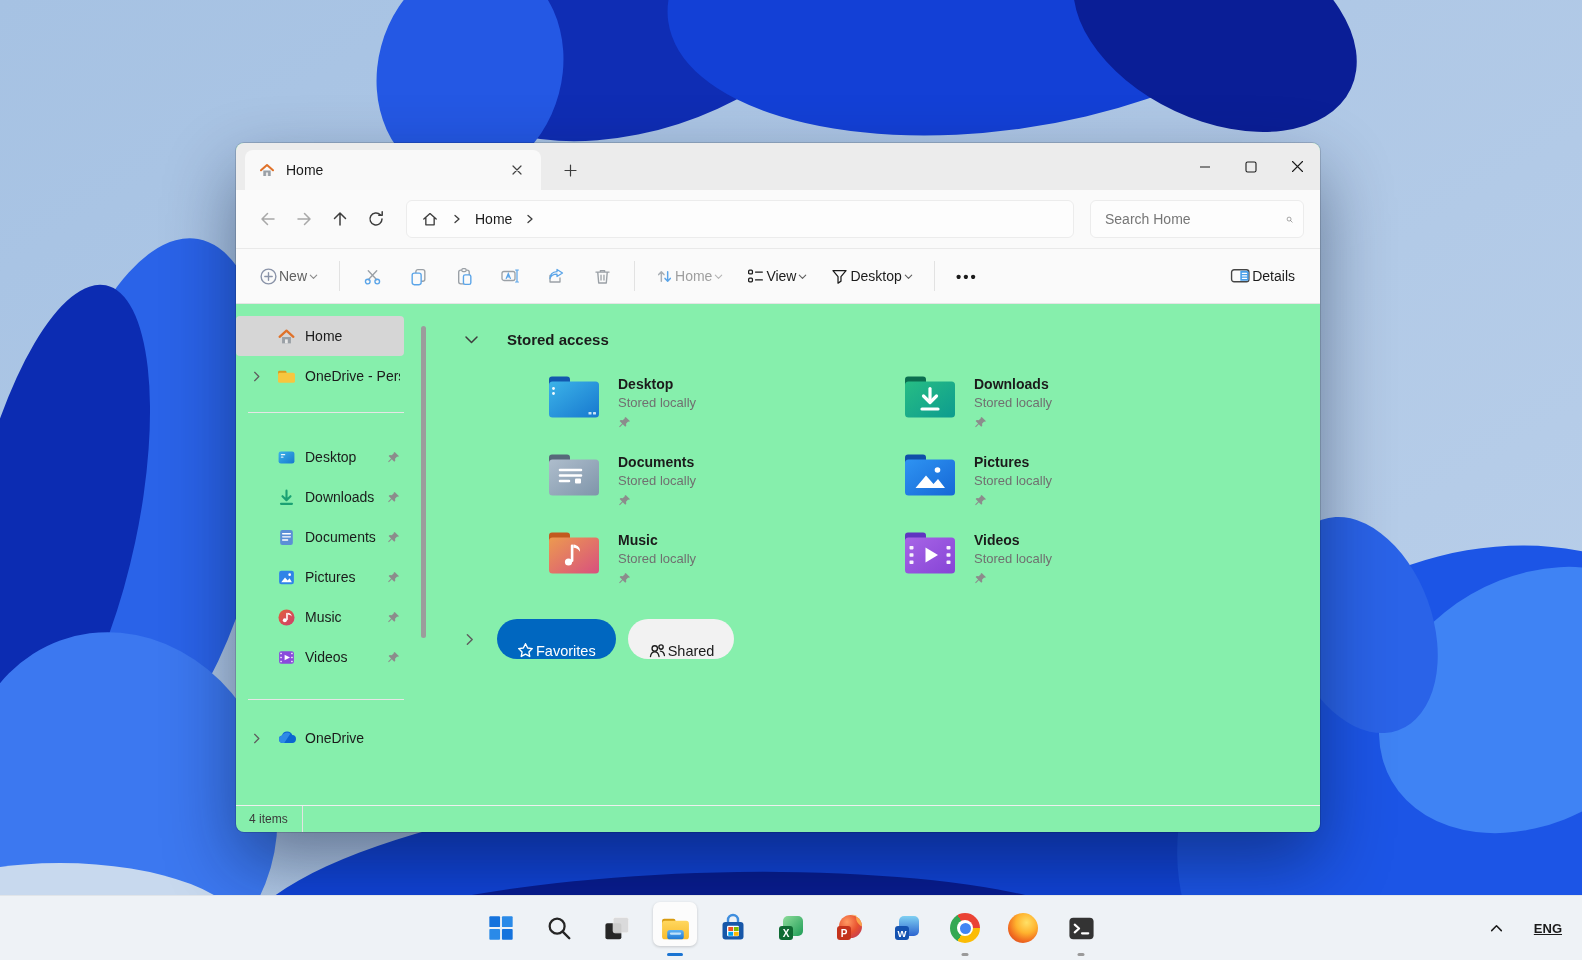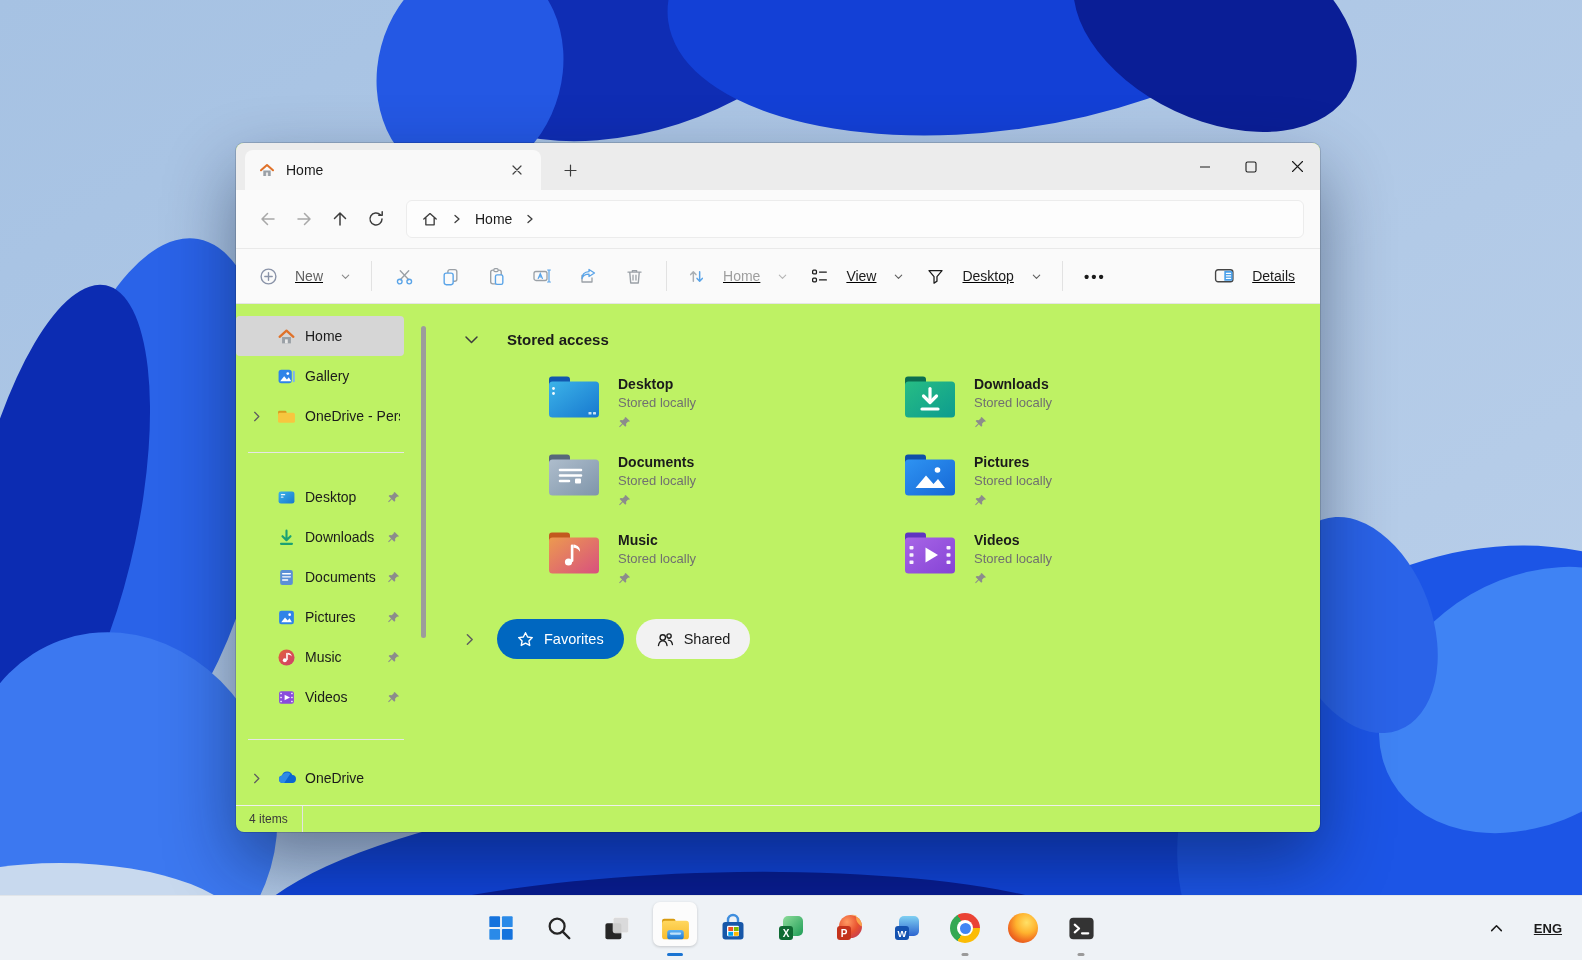--- a/index.html
+++ b/index.html
@@ -2,21 +2,21 @@
 <html><head>
 <meta charset="utf-8">
 <style>
   * { margin:0; padding:0; box-sizing:border-box; cursor:default; }
   html,body { width:1582px; height:960px; overflow:hidden; font-family:"Liberation Sans","DejaVu Sans",sans-serif; }
   .stage { position:relative; width:1582px; height:960px; overflow:hidden; background:#aac6e6; }
   .wallpaper { position:absolute; inset:0; }
 
   
   .win { position:absolute; left:236px; top:143px; width:1084px; height:689px;
-         background:#bef264; border-radius:8px; overflow:hidden;
+         background:#86efac; border-radius:8px; overflow:hidden;
          box-shadow:0 30px 70px rgba(5,15,45,.45), 0 0 0 1px rgba(0,0,0,.14); }
 
   .tabbar { height:47px; background:#ececec; display:flex; align-items:flex-end; }
   .tab { margin-left:9px; height:40px; width:296px; background:#f9f9f9; border-radius:8px 8px 0 0;
          display:flex; align-items:center; padding:0 10px 0 14px; }
   .tab-title { font-size:14px; color:#1b1b1b; margin-left:11px; flex:1; }
   .tab-close, .newtab-btn { width:28px; height:28px; border-radius:5px; display:flex; align-items:center; justify-content:center; }
   .newtab-btn { margin-left:15px; margin-bottom:6px; }
   .win-controls { margin-left:auto; display:flex; height:47px; align-self:flex-start; }
   .wc-btn { width:46px; height:47px; display:flex; align-items:center; justify-content:center; }
@@ -27,21 +27,21 @@
                  border-radius:6px; display:flex; align-items:center; padding:0 14px; }
   .crumb-label { font-size:14px; color:#1b1b1b; margin:0 12px; }
   .crumb-sep { display:flex; align-items:center; }
   .search-field { margin-left:16px; width:214px; height:38px; background:#fdfdfd; border:1px solid #ececec;
                   border-radius:6px; display:flex; align-items:center; padding:0 10px 0 14px; }
   .search-input { border:none; outline:none; background:transparent; flex:1; font-size:14px; color:#1b1b1b; font-family:inherit; }
   .search-input::placeholder { color:#767676; }
 
   .toolbar { height:56px; background:#fafafa; border-top:1px solid #e9e9e9; border-bottom:1px solid #e5e5e5;
              display:flex; align-items:center; padding:0 14px 0 12px; }
-  .tbtn { height:36px; border-radius:5px; display:flex; align-items:center; gap:17px; padding:0 11px;text-decoration:underline; }
+  .tbtn { height:36px; border-radius:5px; display:flex; align-items:center; gap:1px; padding:0 11px; }
   .tbtn .lab { font-size:14px; color:#1b1b1b; }
   .tbtn .lab.dim { color:#9e9e9e; }
   .tbtn .lab.mid { color:#616161; }
   .ibtn { width:46px; height:36px; border-radius:5px; display:flex; align-items:center; justify-content:center; }
   .tsep { width:1px; height:30px; background:#e2e2e2; margin:0 9px; }
   .more-dots { font-size:15px; letter-spacing:2px; color:#1b1b1b; font-weight:700; }
 
   .wbody { display:flex; height:501px; }
   .sidebar { width:192px; position:relative; padding-top:12px; flex:none; }
   .side-item { height:40px; display:flex; align-items:center; margin-right:24px; border-radius:4px; padding-right:4px; }
@@ -59,21 +59,21 @@
   .qa-title { font-size:15px; font-weight:700; color:#1b1b1b; margin-left:26px; }
   .tiles { display:grid; grid-template-columns:356px 356px; row-gap:20px; margin:26px 0 0 86px; }
   .tile { display:flex; }
   .fico { width:52px; height:44px; flex:none; }
   .tinfo { margin-left:18px; padding-top:1px; }
   .tname { font-size:14px; font-weight:700; color:#1b1b1b; }
   .tsub { font-size:13px; color:#707070; margin-top:3px; }
   .tpin { margin-top:5px; }
   .fav-row { display:flex; align-items:center; margin-top:30px; }
   .fav-chev { width:16px; display:flex; margin-right:19px; }
-  .pill { height:40px; border-radius:20px; display:flex; align-items:center; gap:10px; padding:0 20px; font-size:14.5px; }
+  .pill { height:40px; border-radius:20px; display:flex; align-items:flex-end; gap:2px; padding:0 20px; font-size:14.5px; }
   .pill.favorites { background:#0067c0; color:#fff; }
   .pill.shared { background:#f2f2f2; color:#1b1b1b; margin-left:12px; }
 
   .statusbar { height:27px; border-top:1px solid #efefef; display:flex; align-items:center; padding-left:13px; }
   .status-text { font-size:12px; color:#3a3a3a; }
   .status-sep { width:1px; height:100%; background:#e3e3e3; margin-left:14px; }
 
   
   .taskbar { position:absolute; left:0; bottom:0; width:100%; height:65px; background:#eef2f6;
              border-top:1px solid rgba(0,0,0,.05); }
@@ -248,20 +248,27 @@
               <path d="M4 2.5 8 6l-4 3.5" fill="none" stroke="#3d3d3d" stroke-width="1.3" stroke-linecap="round" stroke-linejoin="round"></path>
             </svg>
         </span>
         <span class="crumb-label">Home</span>
         <span class="crumb-sep">
           <svg width="12" height="12" viewBox="0 0 12 12">
               <path d="M4 2.5 8 6l-4 3.5" fill="none" stroke="#3d3d3d" stroke-width="1.3" stroke-linecap="round" stroke-linejoin="round"></path>
             </svg>
         </span>
       </div>
+      <div class="search-field">
+        <input class="search-input" placeholder="Search Home" style="">
+        <svg width="17" height="17" viewBox="0 0 17 17">
+            <circle cx="7.5" cy="7.5" r="4.8" fill="none" stroke="#5f5f5f" stroke-width="1.3"></circle>
+            <path d="M11.2 11.2 15 15" stroke="#5f5f5f" stroke-width="1.3" stroke-linecap="round"></path>
+          </svg>
+      </div>
     </div>
 
     <div class="toolbar">
       <div class="tbtn">
         <svg width="19" height="19" viewBox="0 0 18 18">
             <circle cx="9" cy="9" r="7" fill="none" stroke="#8a93a8" stroke-width="1.3"></circle>
             <path d="M9 5.5v7M5.5 9h7" stroke="#8a93a8" stroke-width="1.3" stroke-linecap="round"></path>
           </svg>
         <span class="lab mid">New</span>
         <svg width="11" height="11" viewBox="0 0 12 12">
@@ -362,32 +369,20 @@
           <span class="sicon">
             <svg width="19" height="19" viewBox="0 0 18 18">
                 <path d="M2.5 9.3 9 3.5l6.5 5.8" fill="none" stroke="#e0722a" stroke-width="2.2" stroke-linecap="round" stroke-linejoin="round"></path>
                 <path d="M4.8 9.5v6h8.4v-6z" fill="#9aa0a6"></path>
                 <rect x="7.6" y="11.7" width="2.6" height="3.8" fill="#e9e9e9"></rect>
               </svg>
           </span>
           <span class="slabel">Home</span>
         </div>
 
-        <div class="side-item">
-          <span class="chev-slot"></span>
-          <span class="sicon">
-            <svg width="19" height="19" viewBox="0 0 18 18">
-                <rect x="1.5" y="2.5" width="12.5" height="13" rx="2.6" fill="#2f83e8"></rect>
-                <circle cx="10.2" cy="6.2" r="1.3" fill="#fff"></circle>
-                <path d="M3 13.5l3.8-4.8 2.6 3.2 1.8-2.2 2.3 3.8z" fill="#fff"></path>
-                <rect x="15" y="3.5" width="1.9" height="11" rx="0.95" fill="#7db4f0"></rect>
-              </svg>
-          </span>
-          <span class="slabel">Gallery</span>
-        </div>
 
         <div class="side-item">
           <span class="chev-slot">
             <svg width="13" height="13" viewBox="0 0 14 14">
                 <path d="M5 2.5 9.5 7 5 11.5" fill="none" stroke="#5f5f5f" stroke-width="1.4" stroke-linecap="round" stroke-linejoin="round"></path>
               </svg>
           </span>
           <span class="sicon">
             <svg width="19" height="19" viewBox="0 0 18 18">
                 <rect x="1" y="3.6" width="8" height="5" rx="1.3" fill="#d99c1e"></rect>

